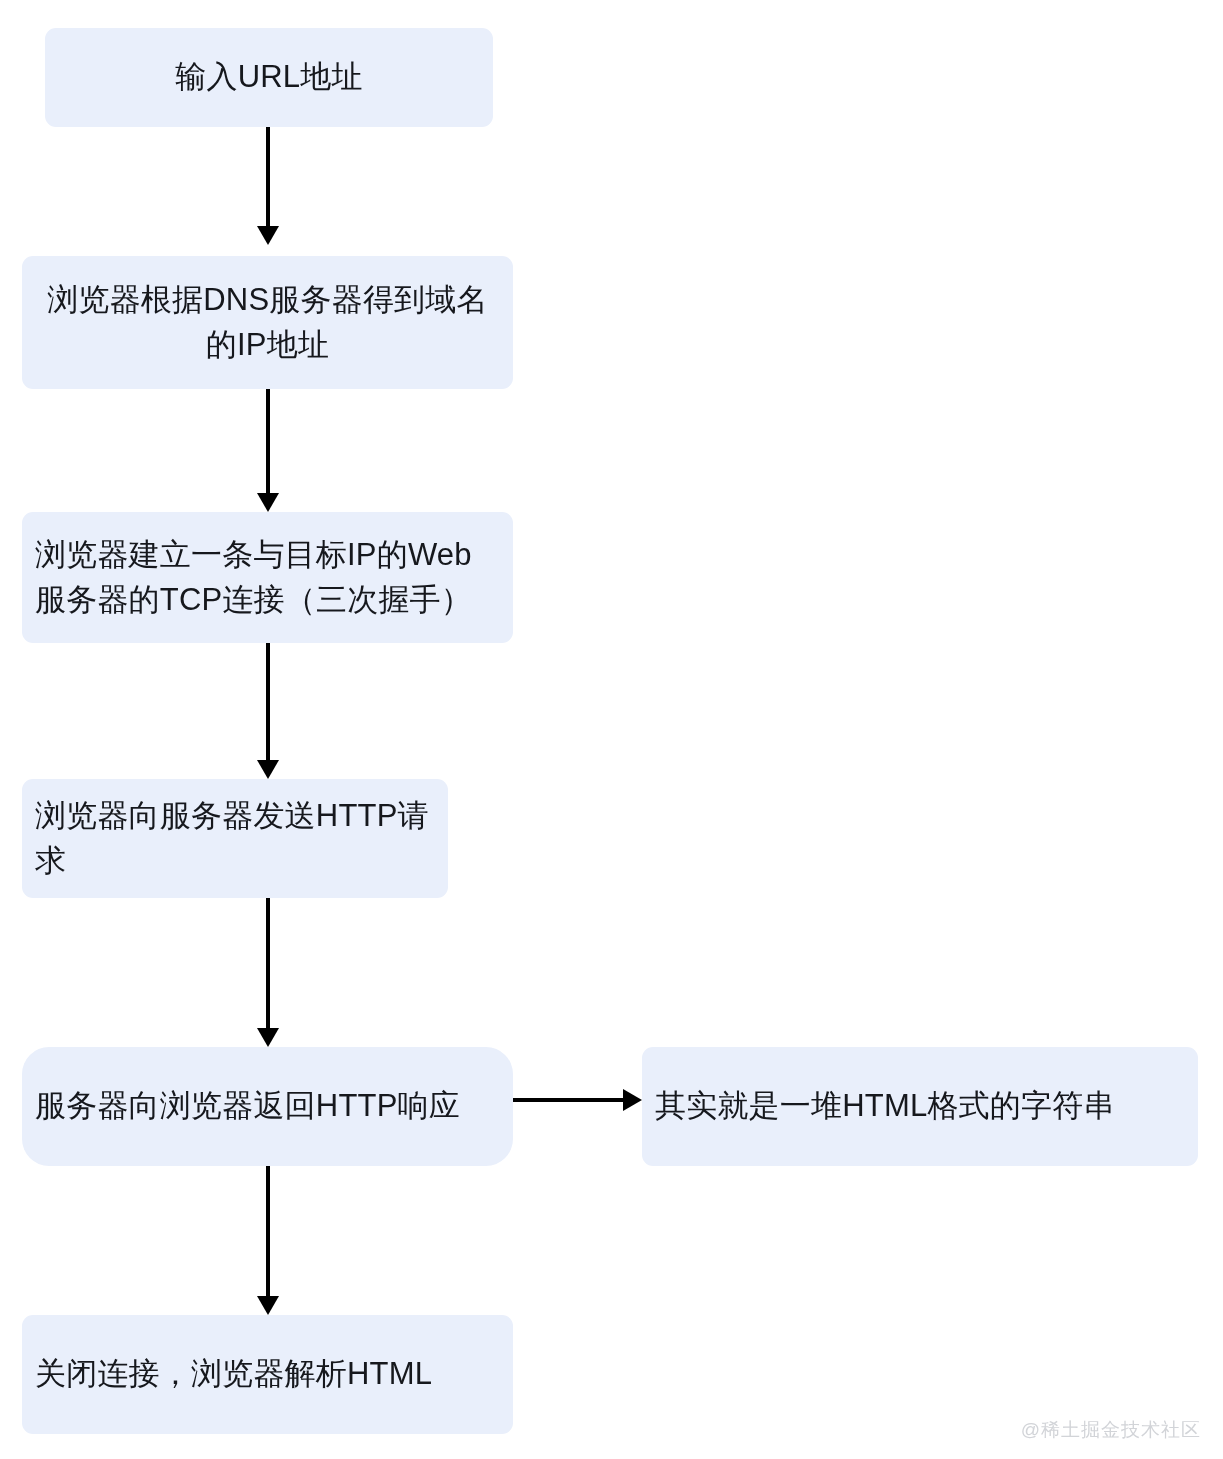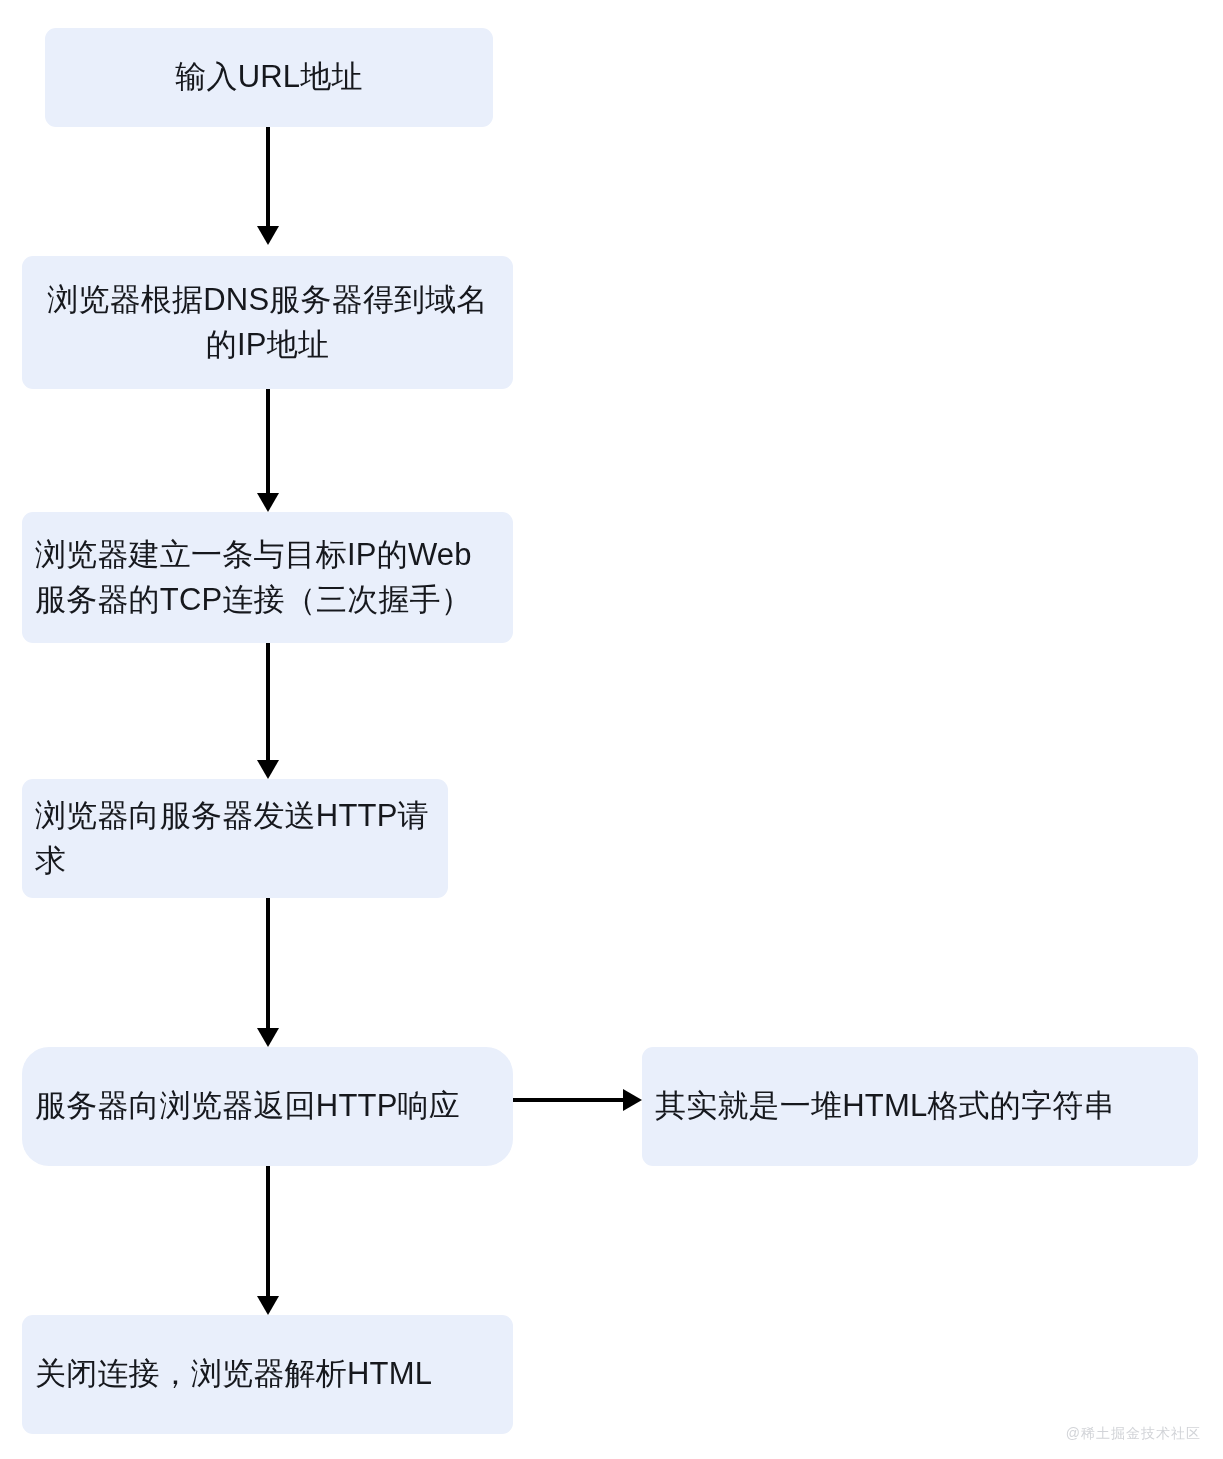--- a/index.html
+++ b/index.html
@@ -79,21 +79,21 @@
     border-top: 11px solid transparent;
     border-bottom: 11px solid transparent;
     border-left: 19px solid #000000;
   }
 
   .watermark {
     position: absolute;
     right: 22px;
     bottom: 16px;
     color: #d2d4d8;
-    font-size: 14px;
+    font-size: 19px;
     letter-spacing: 1px;
     user-select: none;
   }
 </style>
 </head>
 <body>
 
 <div id="canvas">
     <div class="edge" style="left: 266px; top: 127px; width: 4px; height: 118px;">
       <div class="shaft-v" style="height: 101px;"></div>

